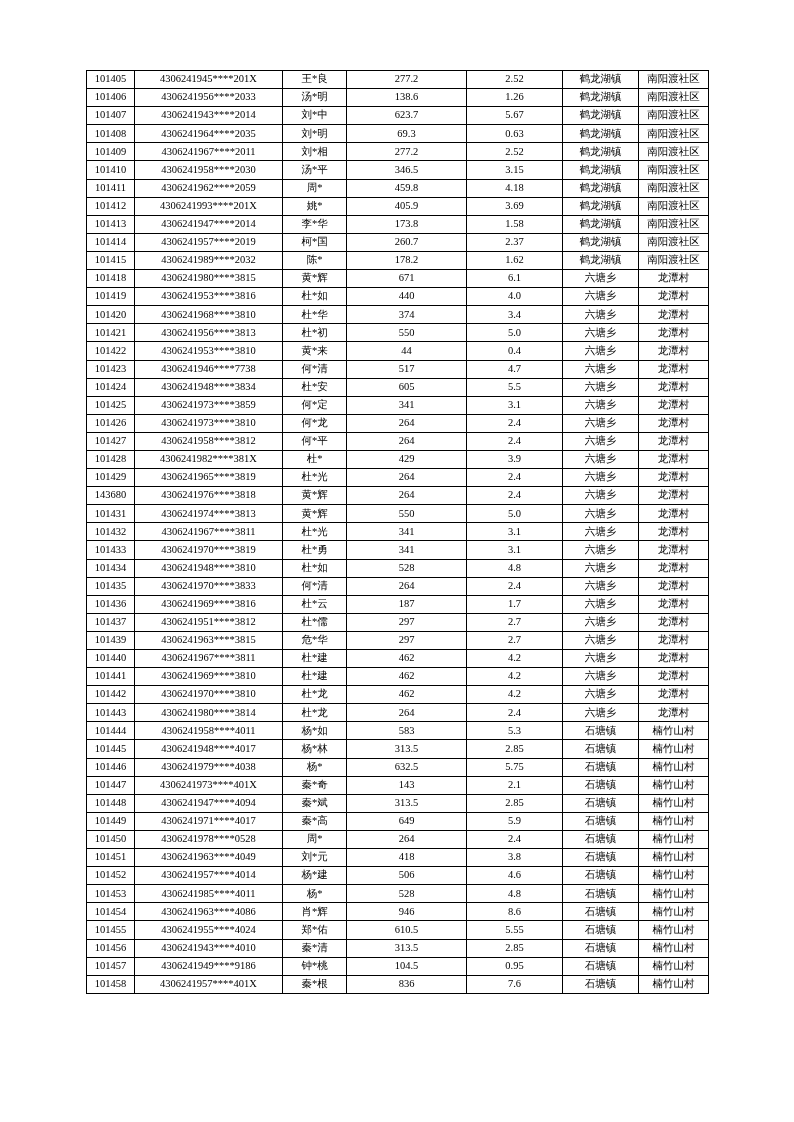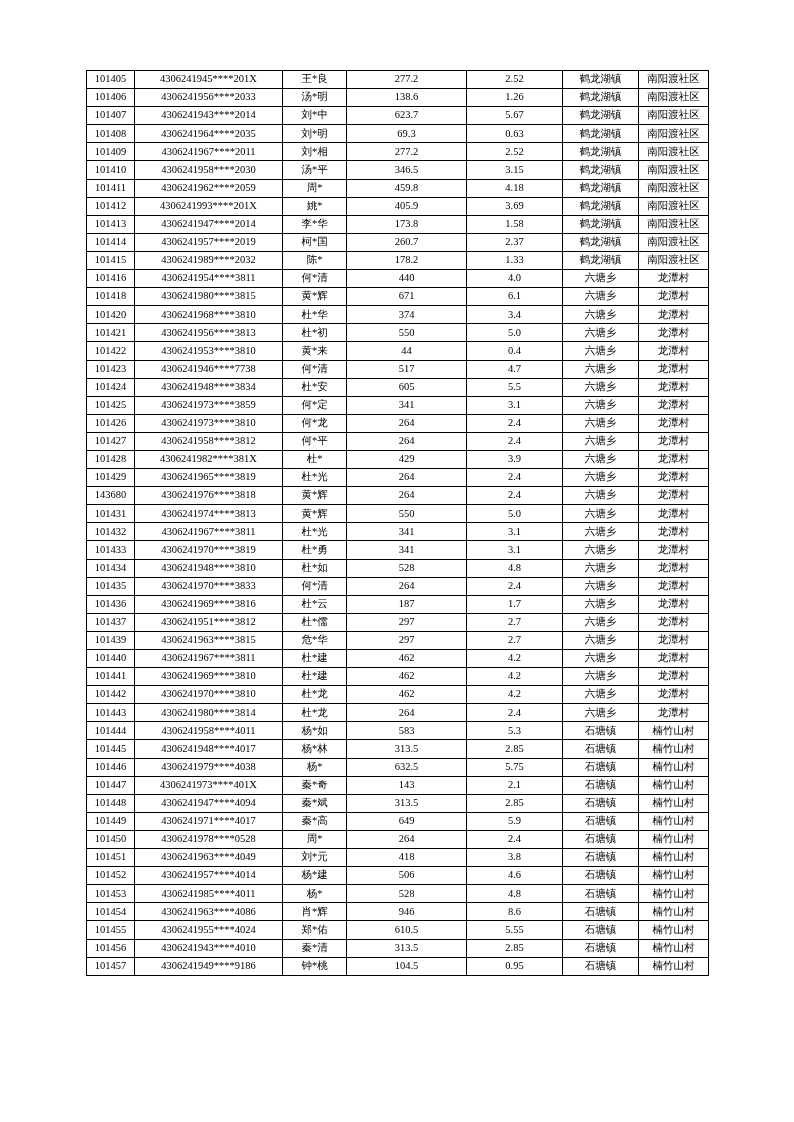--- a/index.html
+++ b/index.html
@@ -148,43 +148,43 @@
           <td>260.7</td>
           <td>2.37</td>
           <td>鹤龙湖镇</td>
           <td>南阳渡社区</td>
         </tr>
         <tr>
           <td>101415</td>
           <td>4306241989****2032</td>
           <td>陈*</td>
           <td>178.2</td>
-          <td>1.33</td>
-          <td>鹤龙湖镇</td>
-          <td>南阳渡社区</td>
-        </tr>
-        <tr>
-          <td>101416</td>
-          <td>4306241954****3811</td>
-          <td>何*清</td>
-          <td>440</td>
-          <td>4.0</td>
-          <td>六塘乡</td>
-          <td>龙潭村</td>
+          <td>1.62</td>
+          <td>鹤龙湖镇</td>
+          <td>南阳渡社区</td>
         </tr>
         <tr>
           <td>101418</td>
           <td>4306241980****3815</td>
           <td>黄*辉</td>
           <td>671</td>
           <td>6.1</td>
           <td>六塘乡</td>
           <td>龙潭村</td>
         </tr>
         <tr>
+          <td>101419</td>
+          <td>4306241953****3816</td>
+          <td>杜*如</td>
+          <td>440</td>
+          <td>4.0</td>
+          <td>六塘乡</td>
+          <td>龙潭村</td>
+        </tr>
+        <tr>
           <td>101420</td>
           <td>4306241968****3810</td>
           <td>杜*华</td>
           <td>374</td>
           <td>3.4</td>
           <td>六塘乡</td>
           <td>龙潭村</td>
         </tr>
         <tr>
           <td>101421</td>
@@ -503,15 +503,24 @@
         </tr>
         <tr>
           <td>101457</td>
           <td>4306241949****9186</td>
           <td>钟*桃</td>
           <td>104.5</td>
           <td>0.95</td>
           <td>石塘镇</td>
           <td>楠竹山村</td>
         </tr>
+        <tr>
+          <td>101458</td>
+          <td>4306241957****401X</td>
+          <td>秦*根</td>
+          <td>836</td>
+          <td>7.6</td>
+          <td>石塘镇</td>
+          <td>楠竹山村</td>
+        </tr>
       </tbody>
   </table>
 </div>
 
 </body></html>

